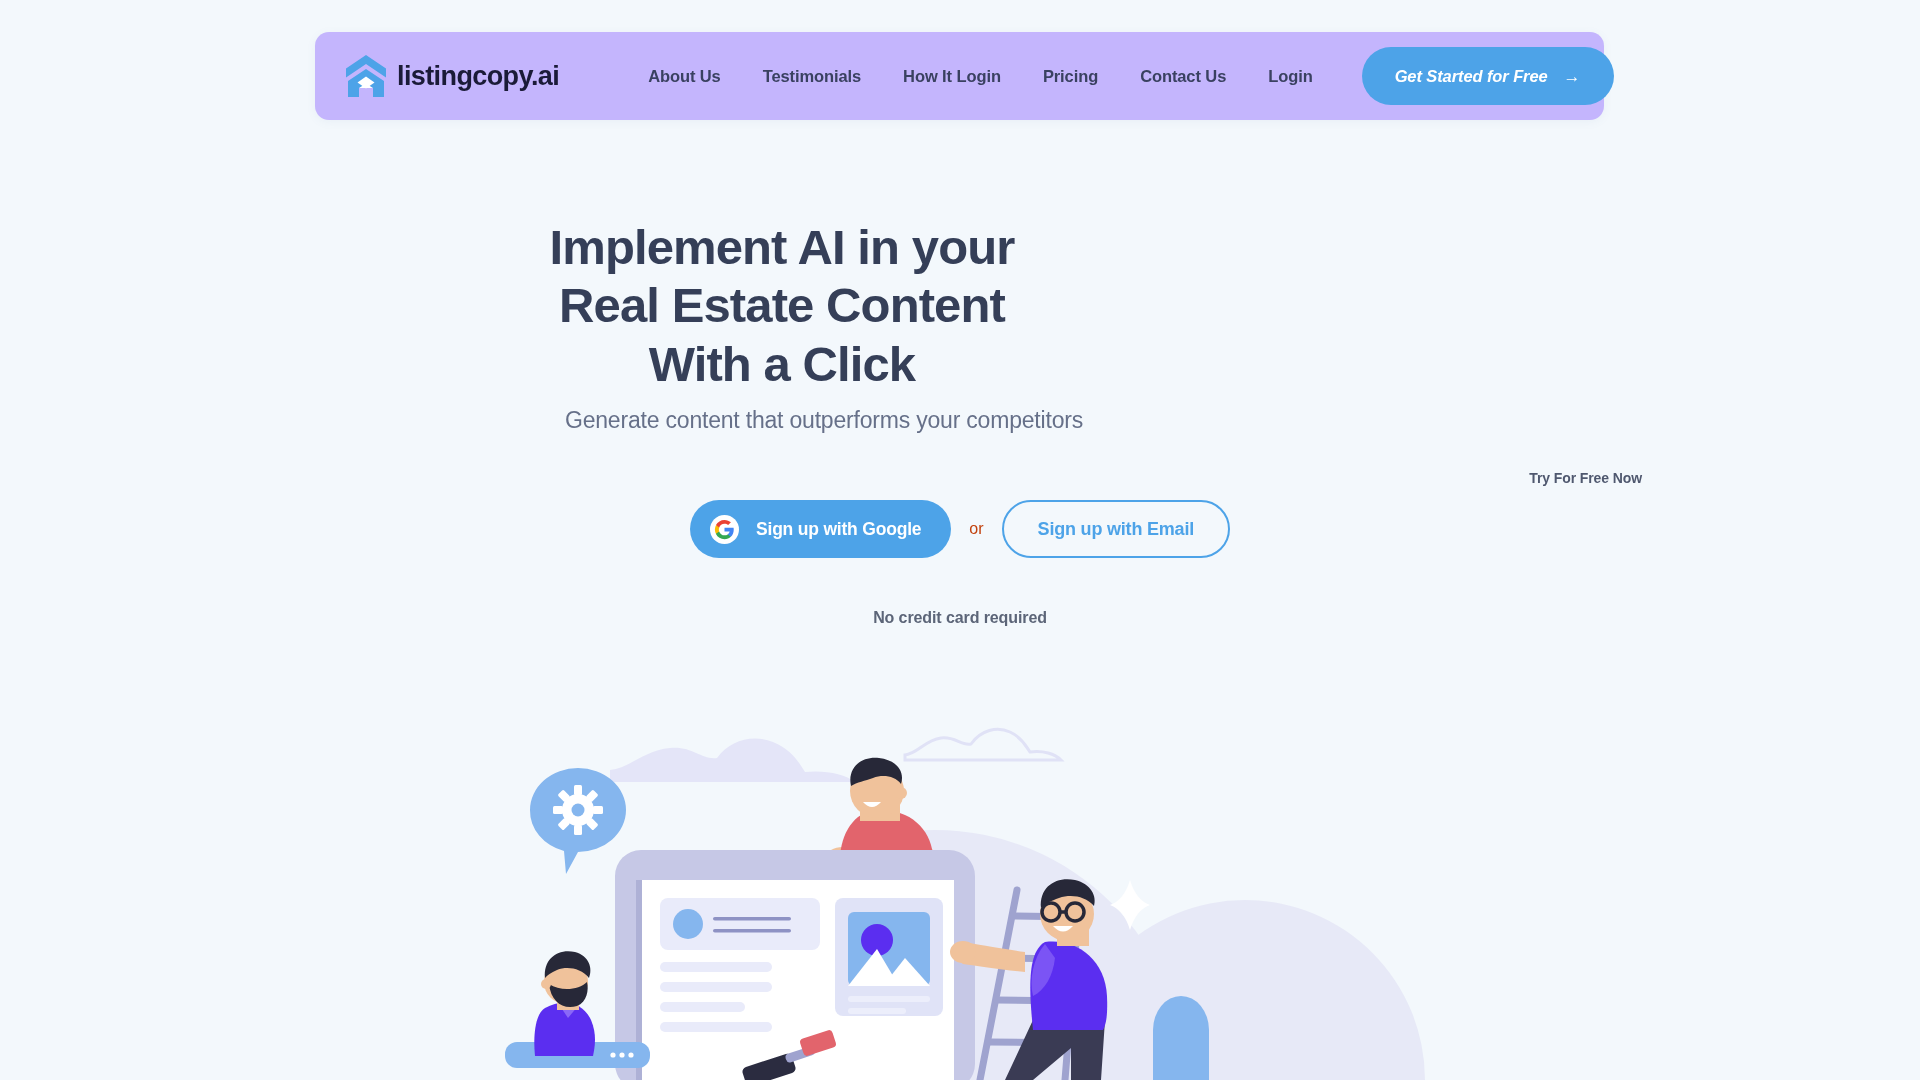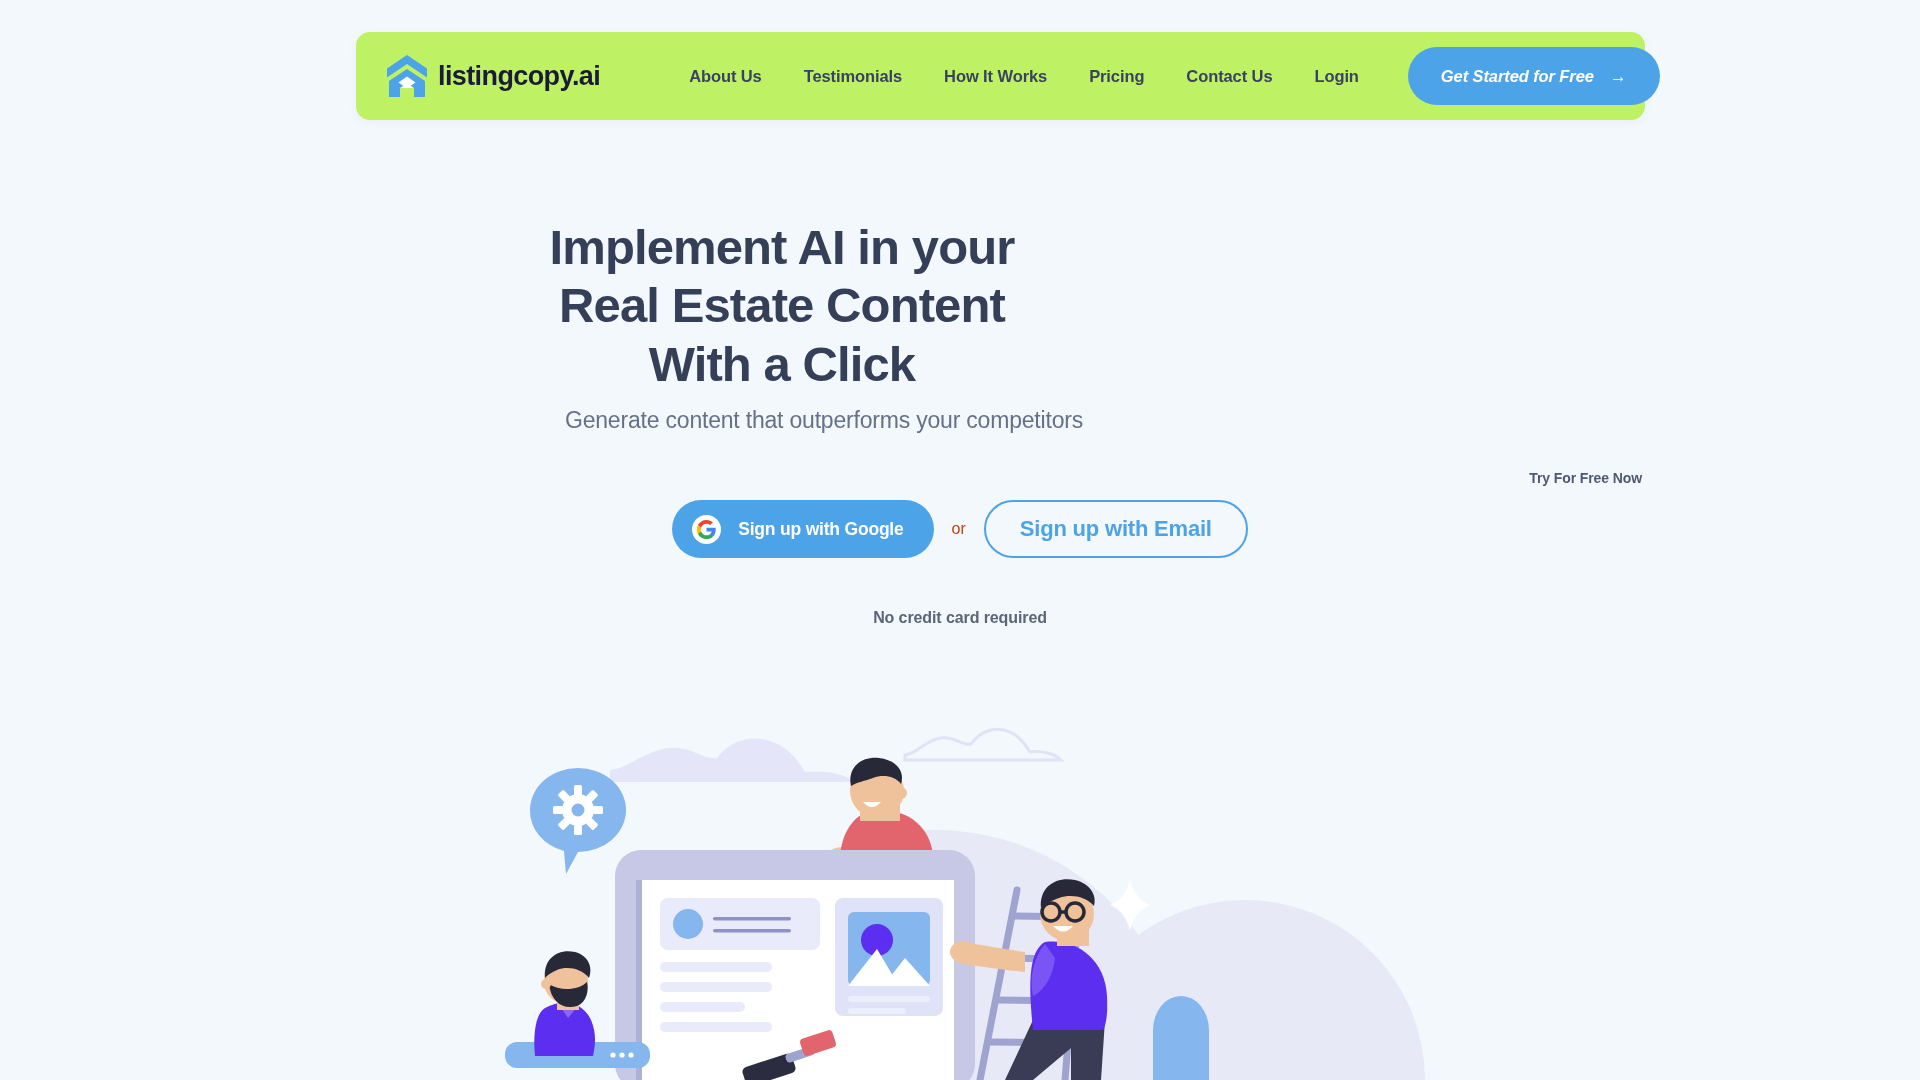--- a/index.html
+++ b/index.html
@@ -8,24 +8,24 @@
     width:1920px; height:1080px;
     background:#f3f8fc;
     font-family:"Liberation Sans", sans-serif;
     overflow:hidden;
   }
   body { position:relative; }
 
   
   .header-wrap {
     position:absolute; left:315px; top:32px; width:1289px; height:88px;
-    background:#bef264;
+    background:#c4b5fd;
     border-radius:14px;
     box-shadow:0 2px 10px rgba(100,130,170,0.07);
-    display:flex; align-items:center;margin-left:41px;
+    display:flex; align-items:center;
   }
   .brand { display:flex; align-items:center; margin-left:30px; gap:10px; cursor:pointer; }
   .brand-logo { width:42px; height:44px; display:block; }
   .brand-name {
     font-size:27px; font-weight:bold; color:#1b1b38;
     letter-spacing:-0.6px; line-height:1;
   }
 
   .nav { display:flex; align-items:center; margin-left:68px; gap:0; }
   .nav-item {
@@ -83,21 +83,21 @@
     width:29px; height:29px; border-radius:50%;
     background:#fff; display:flex; align-items:center; justify-content:center;
     flex:0 0 auto;
   }
   .or-text { font-size:16px; color:#c2410c; }
   .email-btn {
     background:transparent; color:#4da3e8;
     border:2px solid #4da3e8; border-radius:40px;
     height:58px; padding:0 34px;
     display:flex; align-items:center;
-    font-size:22px; font-weight:bold; cursor:pointer;
+    font-size:18px; font-weight:bold; cursor:pointer;
     letter-spacing:-0.2px;
   }
   .no-cc {
     position:absolute; top:609px; left:0; width:1920px;
     font-size:16px; font-weight:bold; color:#5c6578;
     letter-spacing:-0.1px;
   }
 
   
   .illus {
@@ -122,21 +122,21 @@
         <path d="M21 22.5 L29.5 28.5 L21 34.5 L12.5 28.5 Z" fill="#ffffff"></path>
         <path d="M14 34 L21 29.5 L28 34 Z" fill="#ffffff"></path>
       </svg>
     </span>
     <span class="brand-name">listingcopy.ai</span>
   </div>
 
   <nav class="nav">
     <span class="nav-item">About Us</span>
     <span class="nav-item">Testimonials</span>
-    <span class="nav-item">How It Works</span>
+    <span class="nav-item">How It Login</span>
     <span class="nav-item">Pricing</span>
     <span class="nav-item">Contact Us</span>
     <span class="nav-item">Login</span>
   </nav>
 
   <button class="cta-btn">
     <span>Get Started for Free</span>
     <span class="cta-arrow">→</span>
   </button>
 </div>

